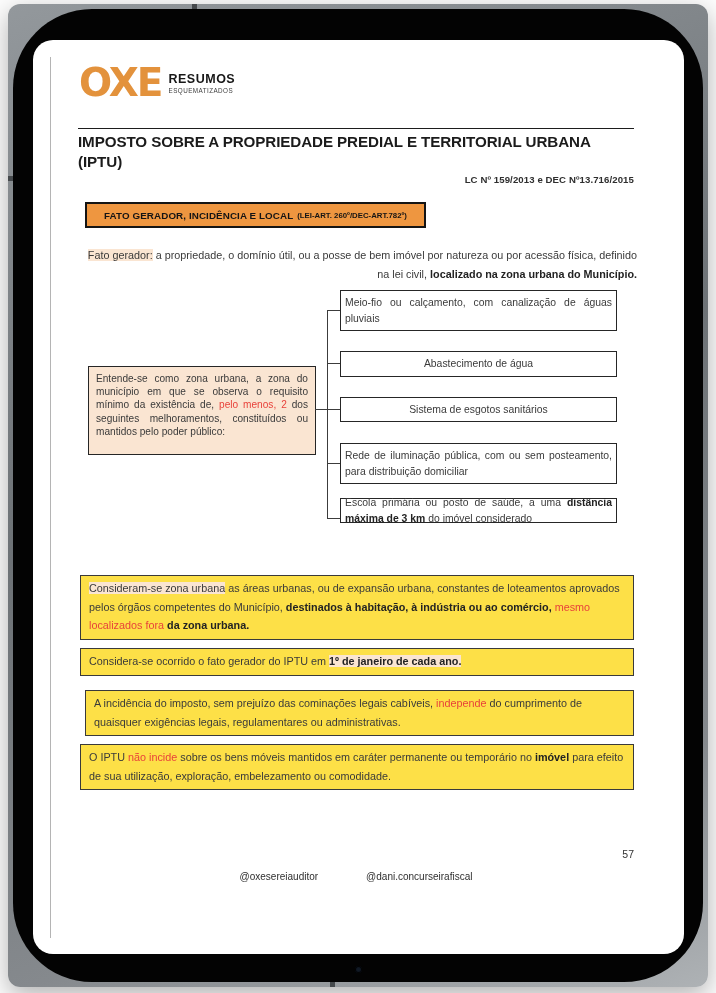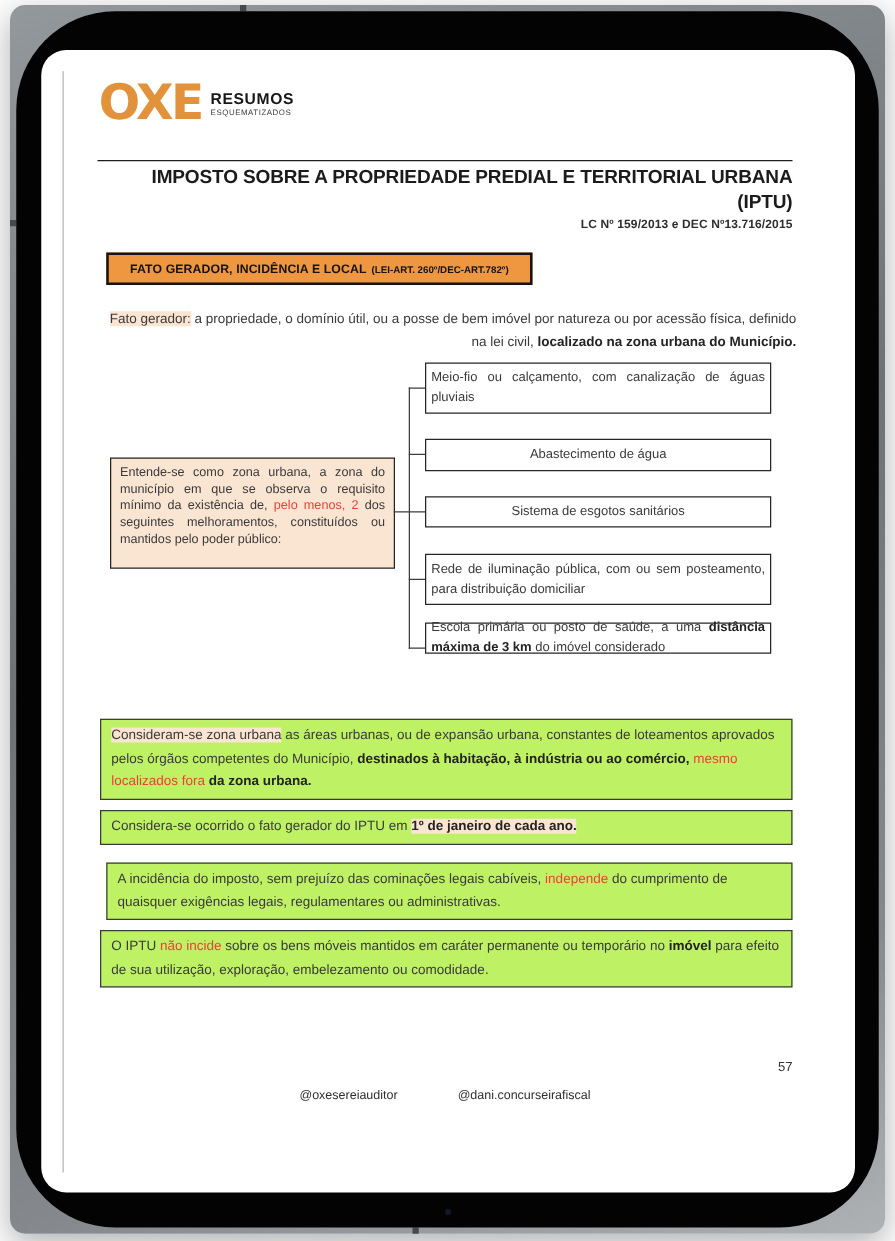--- a/index.html
+++ b/index.html
@@ -40,21 +40,21 @@
   .logo-wordmark {
     font-size:39px; line-height:38px; font-weight:bold; letter-spacing:-2px;
     color:#e3923c; font-family:"DejaVu Sans",sans-serif;
   }
   .logo-text { margin-left:7px; margin-top:8px; }
   .logo-line1 { font-size:12.5px; font-weight:bold; color:#171717; letter-spacing:.5px; }
   .logo-line2 { font-size:6.3px; color:#3c3c3c; letter-spacing:.45px; margin-top:1px; }
 
   .title-rule { position:absolute; left:45px; top:88px; width:556px; height:0; border-top:1.6px solid #1d1d1d; }
   .doc-title {
-    position:absolute; left:45px; top:92px; width:556px; text-align:right;
+    position:absolute; left:45px; top:92px; width:556px; text-align:left;
     font-size:15.2px; line-height:19.5px; font-weight:bold; color:#1b1b1b; letter-spacing:-.1px;
   }
   .law-ref {
     position:absolute; left:45px; top:134px; width:556px; text-align:right;
     font-size:9.6px; font-weight:bold; color:#2e2e2e; letter-spacing:.1px;
   }
 
   .badge {
     position:absolute; left:52px; top:162px; width:341px; height:26px;
     background:#ee9640; border:2px solid #141414;
@@ -92,21 +92,21 @@
   .req-1 { top:250px; height:41px; }
   .req-2 { top:311px; height:26px; text-align:center; }
   .req-3 { top:357px; height:25px; text-align:center; }
   .req-4 { top:403px; height:41px; }
   .req-5 { top:458px; height:25px; }
   .req-box > div { width:100%; }
   .req-2 > div, .req-3 > div { text-align:center; }
 
   
   .note {
-    position:absolute; border:1.3px solid #3a3a3a; background:#bef264;
+    position:absolute; border:1.3px solid #3a3a3a; background:#fde047;
     padding:3px 8px 4px 8px; font-size:10.8px; line-height:18.6px; text-align:left; color:#3a3a3a;
   }
   .note-a { left:47px; top:535px; width:554px; }
   .note-b { left:47px; top:608px; width:554px; }
   .note-c { left:52px; top:650px; width:549px; }
   .note-d { left:47px; top:704px; width:554px; }
 
   .page-number { position:absolute; left:45px; top:808px; width:556px; text-align:right; font-size:10.5px; color:#333; }
   .footer-row {
     position:absolute; left:45px; top:831px; width:556px;

